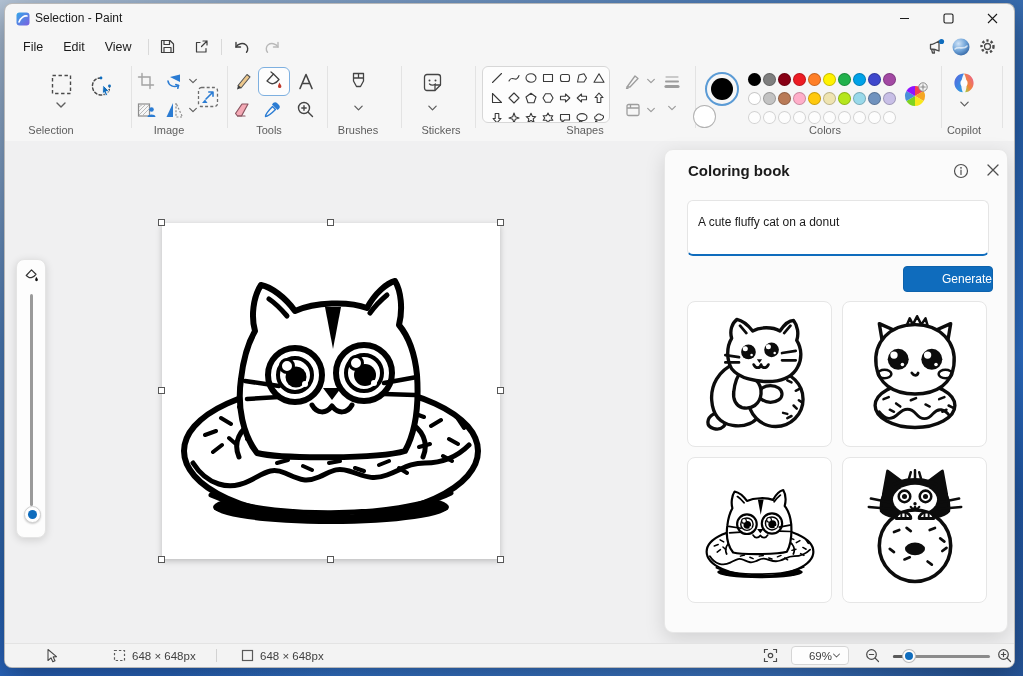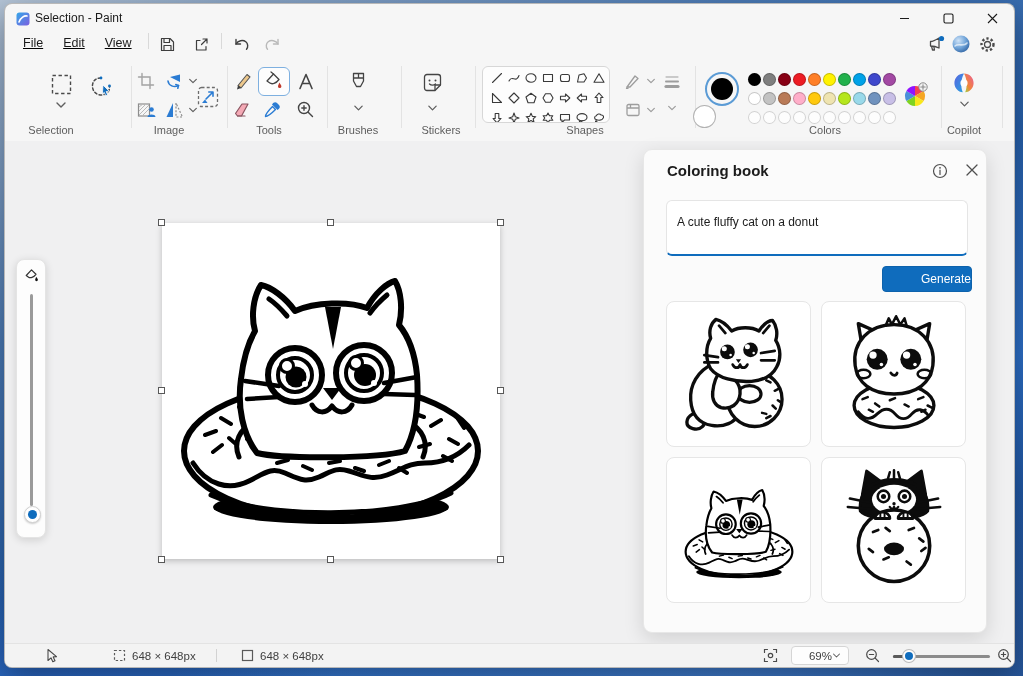--- a/index.html
+++ b/index.html
@@ -9,21 +9,21 @@
       radial-gradient(90% 60% at 72% 105%, rgba(95,165,255,.55), transparent 62%),
       radial-gradient(45% 35% at 8% 102%, rgba(40,100,200,.6), transparent 60%),
       linear-gradient(155deg,#b4c4d6 0%,#8ea8c7 9%,#4a79b4 30%,#2760ab 52%,#2c6ec6 72%,#123a78 100%);}
   .window{position:absolute;left:4px;top:3px;width:1011px;height:665px;background:#f6f6f6;
     border-radius:8px;overflow:hidden;border:1px solid rgba(0,0,0,.25);
     box-shadow:0 10px 30px rgba(0,0,0,.35);box-sizing:border-box;}
   .abs{position:absolute;}
   .titlebar{position:absolute;left:0;top:0;right:0;height:29px;}
   .title-text{position:absolute;left:30px;top:7px;font-size:12px;color:#1b1b1b;}
   .cap-btn{position:absolute;top:0;width:44px;height:29px;display:flex;align-items:center;justify-content:center;}
-  .menubar{position:absolute;left:0;top:29px;right:0;height:27px;display:flex;align-items:flex-start;text-decoration:underline;}
+  .menubar{position:absolute;left:0;top:29px;right:0;height:27px;display:flex;align-items:center;}
   .menu-item{font-size:12.5px;color:#1b1b1b;padding:3px 10px;border-radius:4px;}
   .mb-sep{width:1px;height:16px;background:#d9d9d9;margin:0 6px;}
   .mb-ic{display:flex;align-items:center;justify-content:center;width:26px;height:22px;border-radius:4px;}
   .ribbon{position:absolute;left:0;top:56px;right:0;height:81px;background:#f6f6f6;border-bottom:1px solid #e2e2e2;}
   .rb-sep{position:absolute;top:6px;width:1px;height:62px;background:#e3e3e3;}
   .rb-label{position:absolute;top:64px;height:14px;font-size:11px;color:#5d5d5d;text-align:center;}
   .chev{stroke:#5f5f5f;stroke-width:1.4;fill:none;stroke-linecap:round;stroke-linejoin:round;}
   .chev-gray{stroke:#9b9b9b;}
   .tool-sel{position:absolute;border:1.5px solid #7eb0e0;background:#fdfdfd;border-radius:6px;}
   .shapes-box{position:absolute;left:409px;top:6px;width:128px;height:57px;border:1px solid #d7d7d7;
@@ -36,21 +36,21 @@
   .workspace{position:absolute;left:0;top:137px;right:0;bottom:23px;background:#f0f0f1;}
   .canvas{position:absolute;left:157px;top:82px;width:338px;height:336px;background:#fff;
     box-shadow:0 2px 6px rgba(0,0,0,.22);}
   .hnd{position:absolute;width:7px;height:7px;background:#fff;border:1.5px solid #585858;box-sizing:border-box;}
   .flyout{position:absolute;left:11px;top:118px;width:28px;height:277px;background:#fdfdfd;border:1px solid #e4e4e4;
     border-radius:8px;box-shadow:0 2px 8px rgba(0,0,0,.14);}
   .fly-track{position:absolute;left:13px;top:34px;width:3px;height:212px;background:#9a9a9a;border-radius:2px;}
   .fly-thumb{position:absolute;left:7px;top:246px;width:15px;height:15px;border-radius:50%;background:#fff;
     border:1px solid #d0d0d0;box-shadow:0 1px 2px rgba(0,0,0,.2);}
   .fly-thumb::after{content:"";position:absolute;left:3px;top:3px;width:9px;height:9px;border-radius:50%;background:#0F6CBD;}
-  .panel{position:absolute;left:638px;top:8px;width:344px;height:484px;background:#fbfbfb;border:1px solid #e7e7e7;
+  .panel{position:absolute;left:659px;top:8px;width:344px;height:484px;background:#fbfbfb;border:1px solid #e7e7e7;
     border-radius:9px;box-shadow:0 6px 20px rgba(0,0,0,.13);box-sizing:border-box;}
   .panel-title{position:absolute;left:23px;top:12px;font-size:15px;font-weight:700;color:#1b1b1b;}
   .prompt{position:absolute;left:22px;top:50px;width:302px;height:56px;background:#fff;border:1px solid #e5e5e5;
     border-bottom:2px solid #0F6CBD;border-radius:6px;font-family:"Liberation Sans",sans-serif;
     font-size:12px;color:#1b1b1b;padding:13px 10px;box-sizing:border-box;resize:none;outline:none;line-height:1.35;}
   .gen-btn{position:absolute;left:238px;top:116px;width:88px;height:24px;background:#0F6CBD;color:#fff;
     border:1px solid #0d62ac;border-radius:4px;font-size:12px;font-family:"Liberation Sans",sans-serif;
     display:flex;align-items:center;justify-content:flex-end;}
   .thumb{position:absolute;width:143px;height:144px;background:#fff;border:1px solid #e6e6e6;border-radius:8px;
     display:flex;align-items:center;justify-content:center;}

